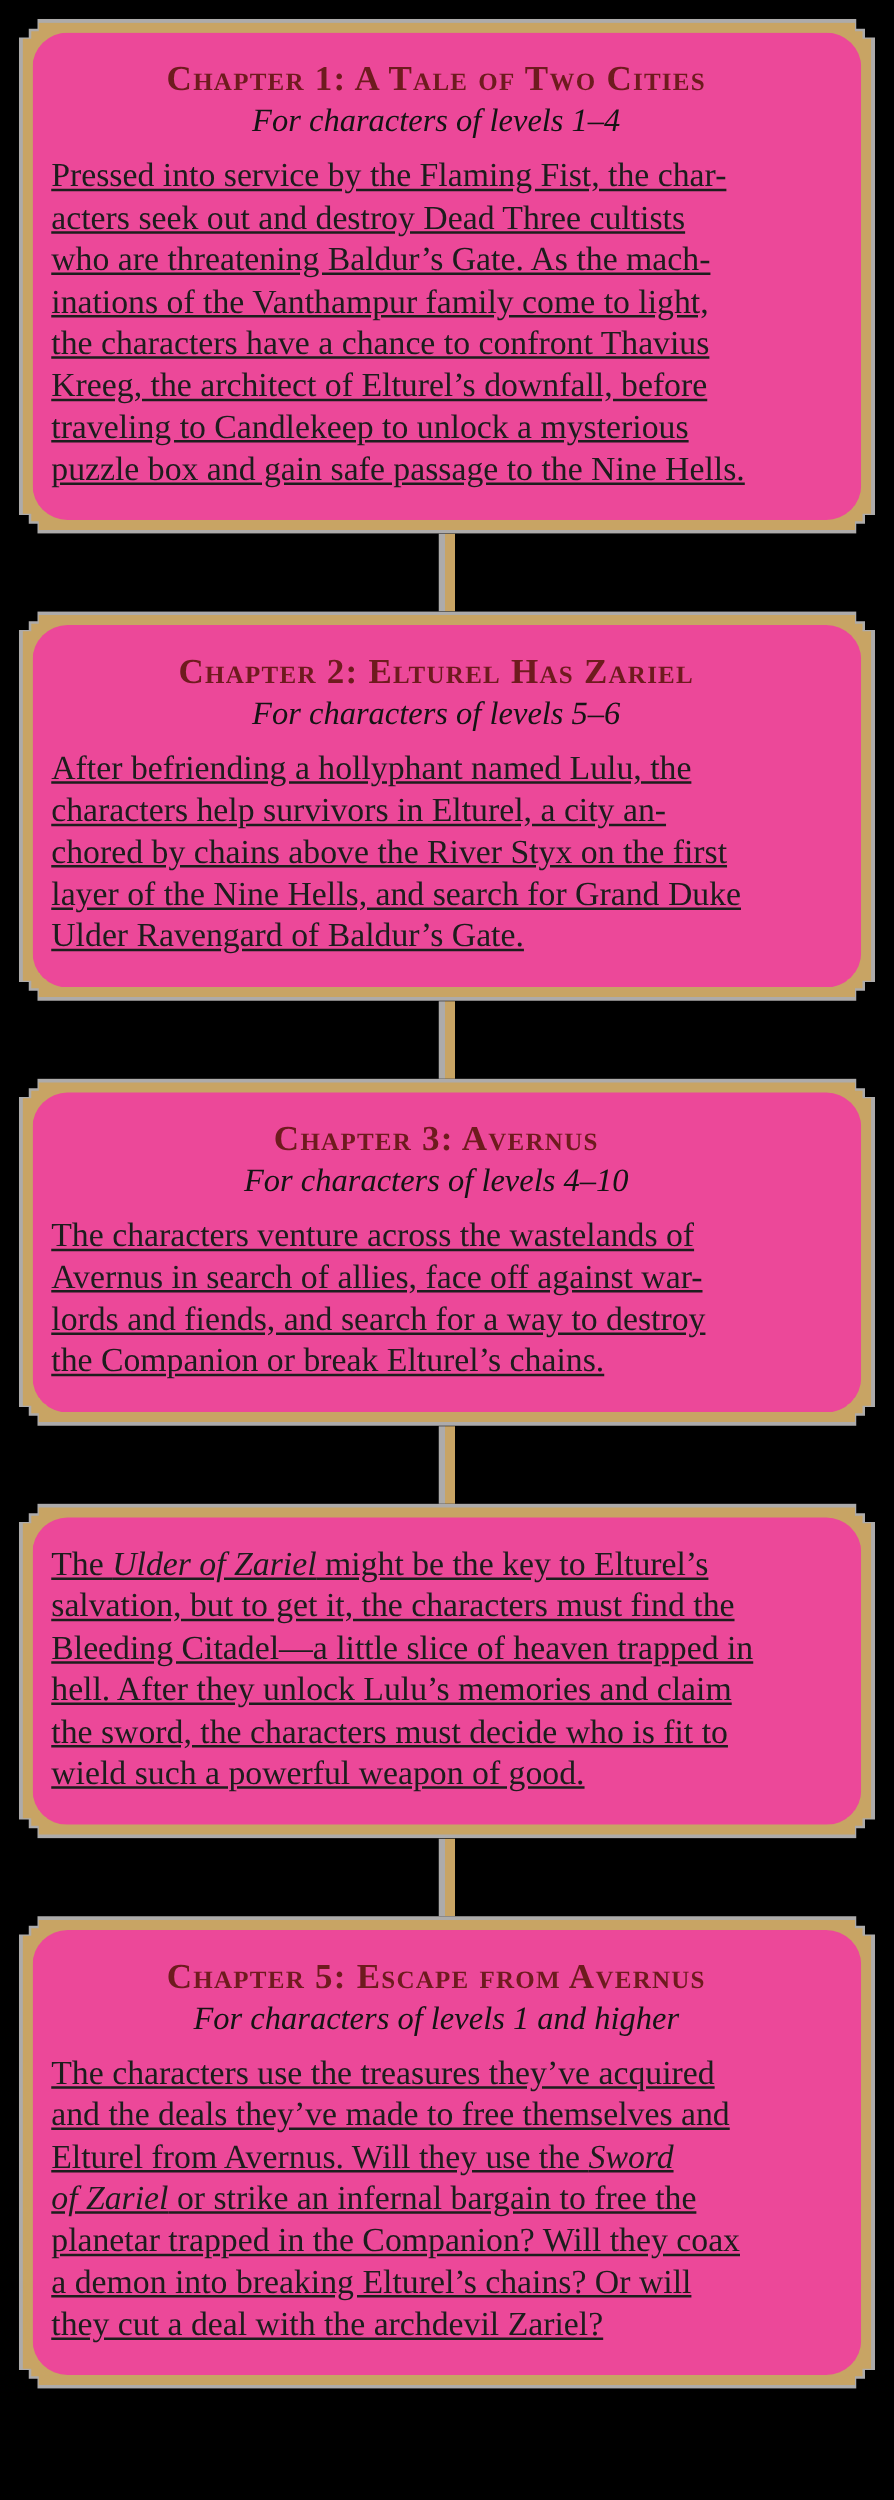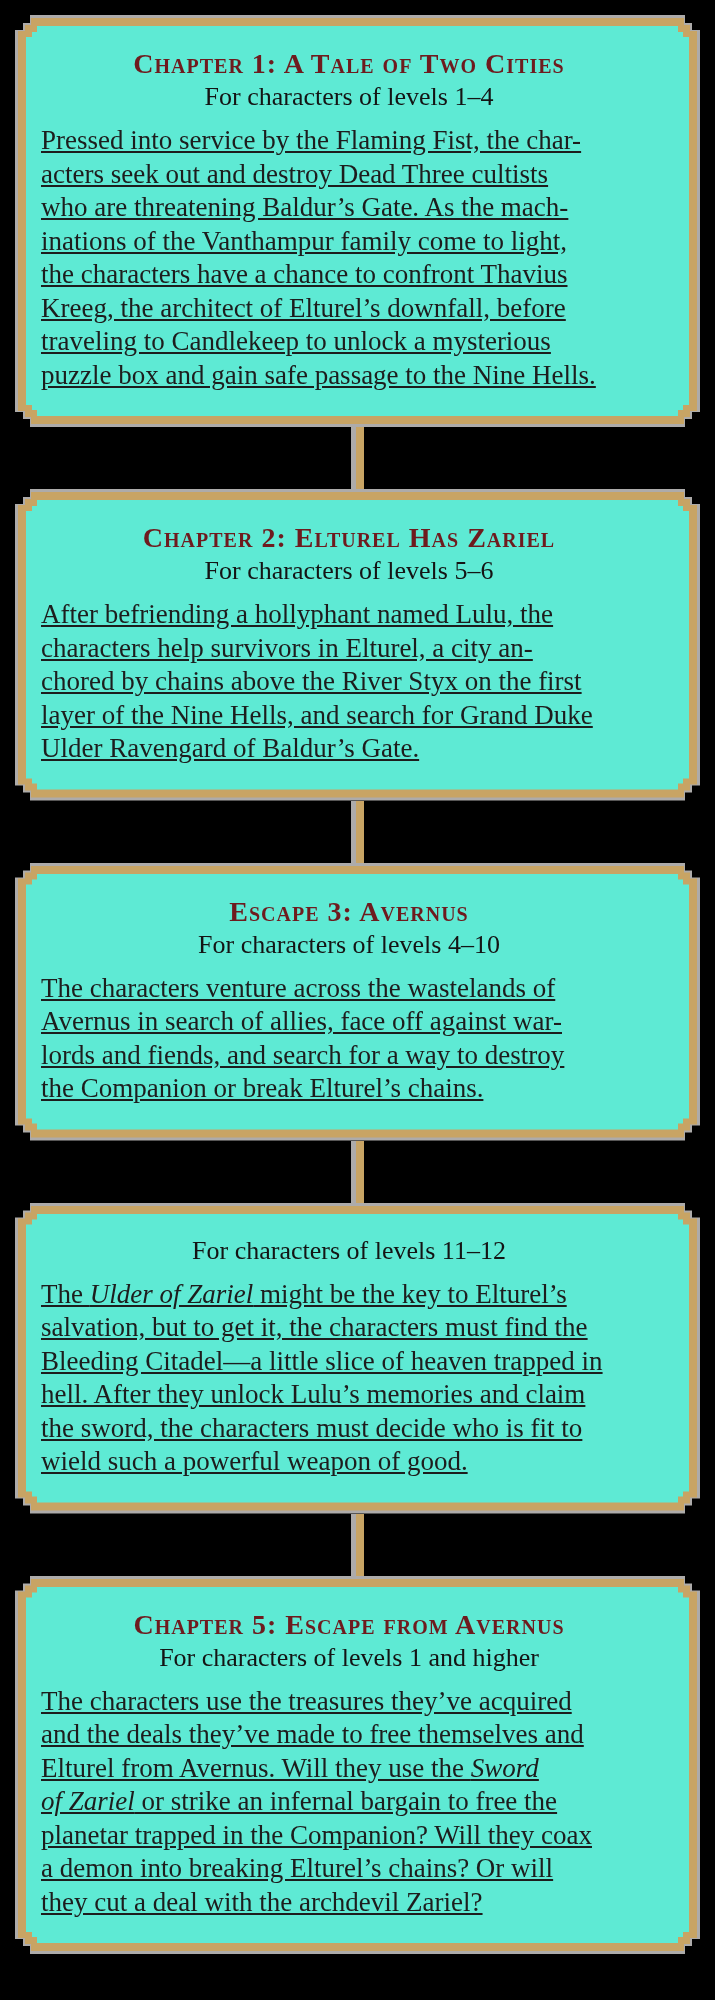--- a/index.html
+++ b/index.html
@@ -41,35 +41,37 @@
     background: #adabaa;          
     padding: 3px;
   }
   .card-gold {
     --n: 13px; --m: 7px;
     background: #c8a464;          
     padding: 8px;
   }
   .card-inner {
     --n: 11px; --m: 6px;
-    background: #5eead4;          
+    background: #ec4899;          
     padding: 21px 32px 24px 15px;
     text-align: center;
+    border-radius: 28px;
   }
   .chapter-title {
     margin: 0;
     font-variant: small-caps;
     font-weight: 600;
     font-size: 28px;
     line-height: 34px;
     letter-spacing: 1px;
     color: #6e1b1e;               
   }
   .chapter-sub {
     margin: 1px 0 12px 0;
+    font-style: italic;
     font-size: 26px;
     line-height: 30px;
     color: #141414;
   }
   .chapter-body {
     margin: 0;
     text-align: left;
     font-size: 27px;
     line-height: 33.5px;
     color: #1d1d1d;
@@ -115,36 +117,35 @@
   </section>
 
   <div class="connector">
     <div class="connector-shadow"></div>
     <div class="connector-bar"></div>
   </div>
 
   <section class="card notch">
     <div class="card-gold notch">
       <div class="card-inner notch">
-        <h2 class="chapter-title">Escape 3: Avernus</h2>
+        <h2 class="chapter-title">Chapter 3: Avernus</h2>
         <p class="chapter-sub">For characters of levels 4–10</p>
         <p class="chapter-body">The characters venture across the wastelands of<br>Avernus in search of allies, face off against war-<br>lords and fiends, and search for a way to destroy<br>the Companion or break Elturel’s chains.</p>
       </div>
     </div>
   </section>
 
   <div class="connector">
     <div class="connector-shadow"></div>
     <div class="connector-bar"></div>
   </div>
 
   <section class="card notch">
     <div class="card-gold notch">
       <div class="card-inner notch">
-        <p class="chapter-sub">For characters of levels 11–12</p>
         <p class="chapter-body">The <i>Ulder of Zariel</i> might be the key to Elturel’s<br>salvation, but to get it, the characters must find the<br>Bleeding Citadel—a little slice of heaven trapped in<br>hell. After they unlock Lulu’s memories and claim<br>the sword, the characters must decide who is fit to<br>wield such a powerful weapon of good.</p>
       </div>
     </div>
   </section>
 
   <div class="connector">
     <div class="connector-shadow"></div>
     <div class="connector-bar"></div>
   </div>
 

